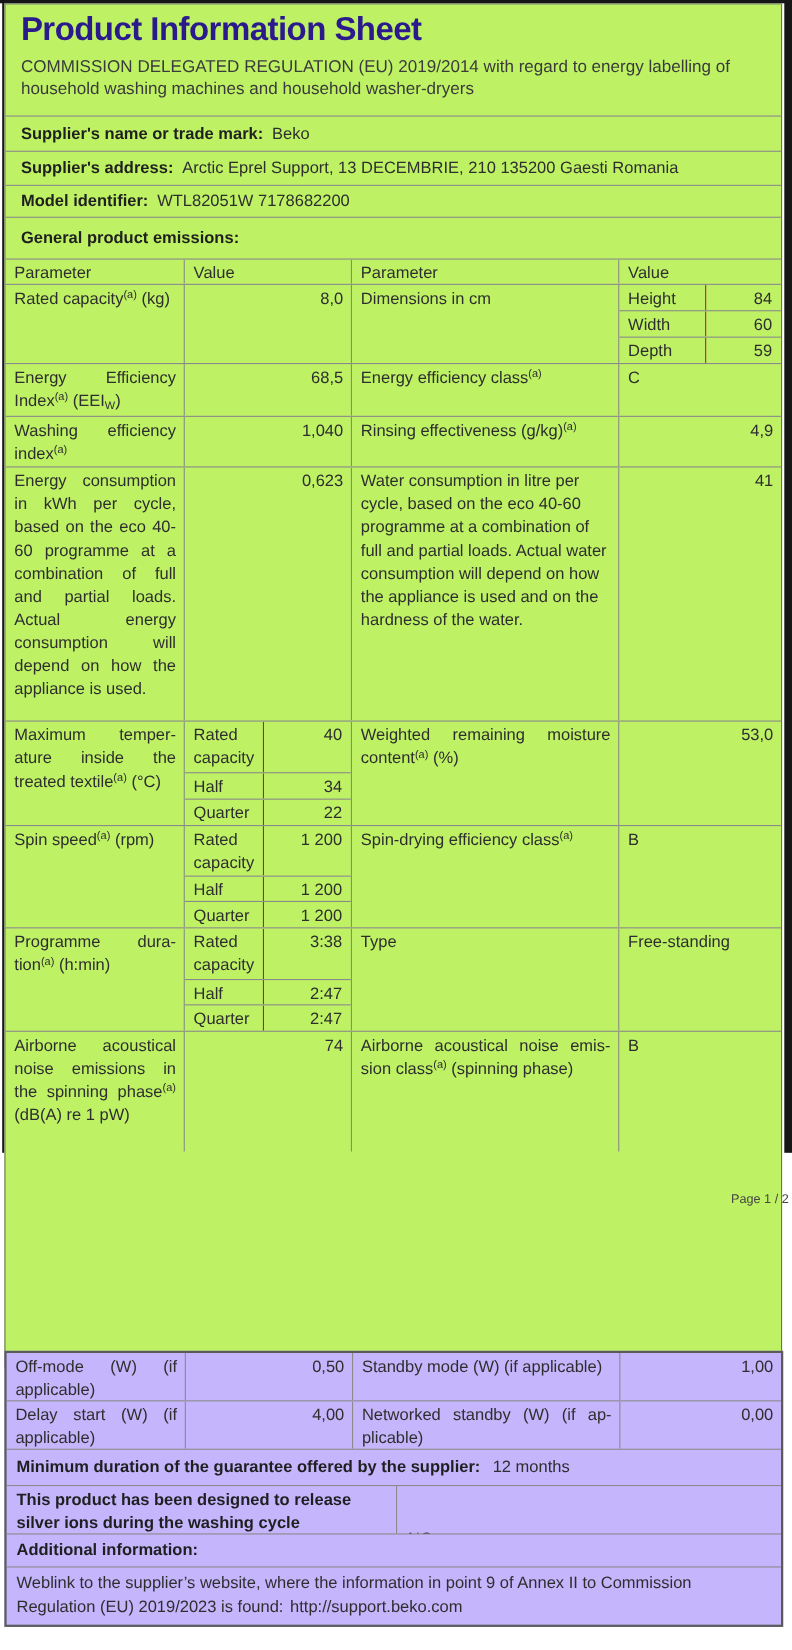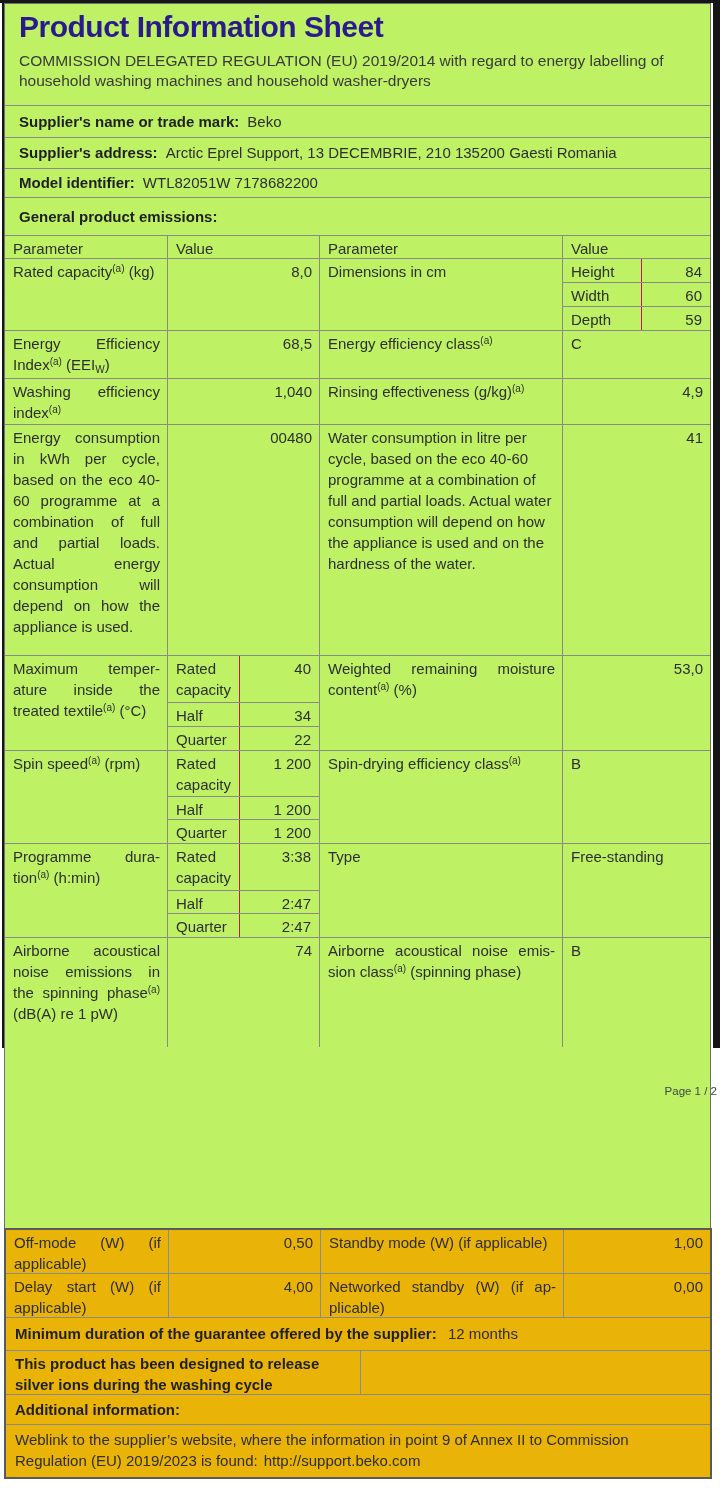--- a/index.html
+++ b/index.html
@@ -45,21 +45,21 @@
   .sub4 .subrow { grid-template-columns:79px 1fr; }
   .subrow .sk { padding:2px 3px 0 8px; border-right:1px solid #be185d; overflow:hidden; }
   .subrow .sv { padding:2px 8px 0 3px; text-align:right; overflow:hidden; }
 
   sup { font-size:10px; line-height:0; vertical-align:5px; }
   sub { font-size:10px; line-height:0; vertical-align:-3px; }
 
   .pageno { position:absolute; top:1085px; right:3px; font-size:11.5px; color:#454545; }
 
   
-  .page2 { position:absolute; left:4px; top:1228px; width:708px; height:251px; border:2px solid #5a5a5a; background:#eab308; font-size:15px; line-height:21px; }
+  .page2 { position:absolute; left:4px; top:1228px; width:708px; height:251px; border:2px solid #5a5a5a; background:#c4b5fd; font-size:15px; line-height:21px; }
   .p2row { border-bottom:1px solid #8a8a8a; overflow:hidden; }
   .p2grid { display:grid; grid-template-columns:163px 152px 243px 1fr; }
   .r-power { height:44px; }
   .r-guarantee { height:33px; padding:5px 9px 0; }
   .r-silver { display:grid; grid-template-columns:355px 1fr; height:44px; }
   .r-silver .lcell { border-right:1px solid #8a8a8a; padding:2px 6px 0 9px; font-weight:bold; color:#1f1f1f; }
   .r-silver .rcell { padding:2px 8px 0 10px; font-weight:normal; color:#1f1f1f;margin-top:36px; }
   .r-add { height:30px; padding:4px 9px 0; font-weight:bold; color:#1f1f1f; }
   .r-web { height:52px; padding:4px 9px 0; border-bottom:none; }
   .r-web .url { margin-left:6px; color:#2e2e2e; text-decoration:none; }
@@ -135,21 +135,21 @@
 
       <div class="trow" style="height:46px">
         <div class="cell just"><span>Washing efficiency index</span><sup>(a)</sup></div>
         <div class="cell val">1,040</div>
         <div class="cell"><span>Rinsing effectiveness (g/kg)</span><sup>(a)</sup></div>
         <div class="cell cend val">4,9</div>
       </div>
 
       <div class="trow" style="height:231px">
         <div class="cell just">Energy consump­tion in kWh per cycle, based on the eco 40-60 pro­gramme at a com­bination of full and partial loads. Actu­al energy consump­tion will depend on how the appliance is used.</div>
-        <div class="cell val">00480</div>
+        <div class="cell val">0,623</div>
         <div class="cell">Water consumption in litre per cycle, based on the eco 40-60 programme at a combination of full and partial loads. Actu­al water consumption will de­pend on how the appliance is used and on the hardness of the water.</div>
         <div class="cell cend val">41</div>
       </div>
 
       <div class="trow" style="height:95px">
         <div class="cell just"><span>Maximum temper­ature inside the treated textile</span><sup>(a)</sup><span> (°C)</span></div>
         <div class="cell sub">
           <div class="subwrap sub2">
             <div class="subrow" style="height:47px">
                 <div class="sk">Rated capacity</div>

